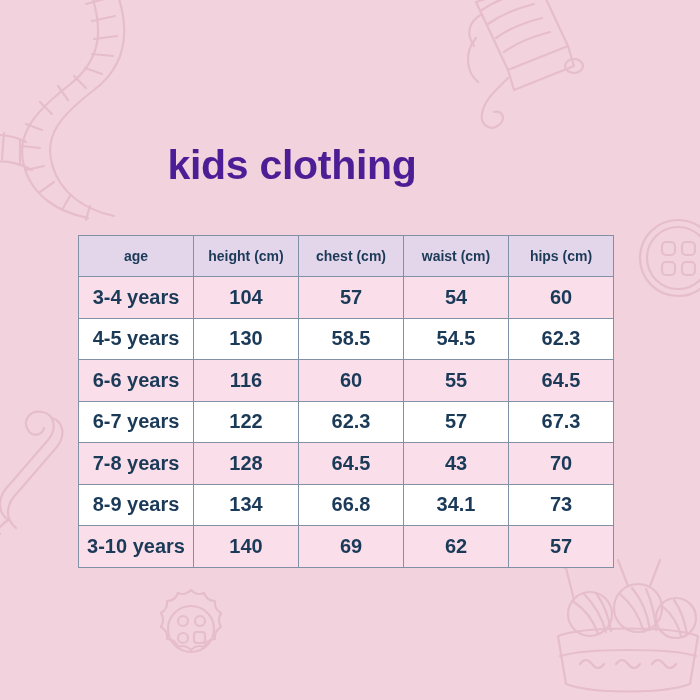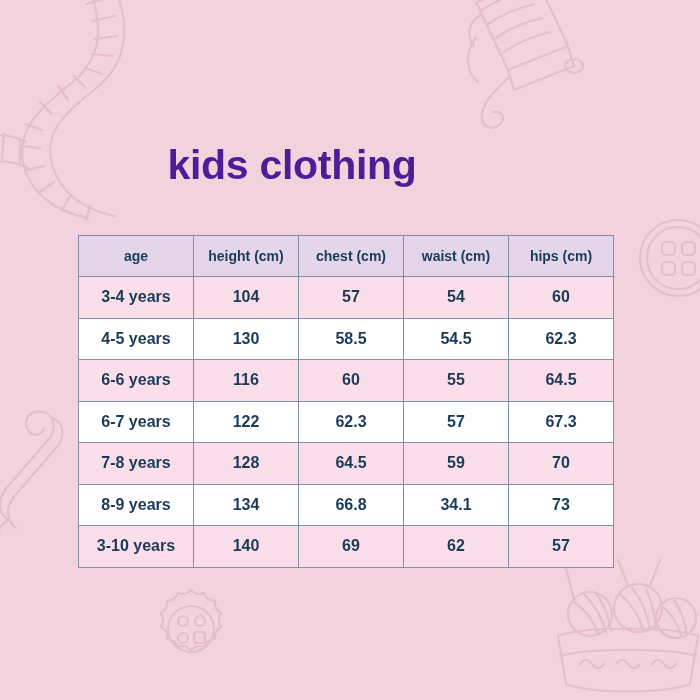--- a/index.html
+++ b/index.html
@@ -79,21 +79,21 @@
     border-collapse: collapse;
     table-layout: fixed;
     border: 1.6px solid #8290a6;
   }
   table.size-table th,
   table.size-table td {
     border: 1.2px solid #8290a6;
     text-align: center;
     vertical-align: middle;
     color: #1b3a58;
-    font-size: 16px;
+    font-size: 20px;
     font-weight: 600;
     font-family: "Liberation Sans", sans-serif;
     padding: 0;
     height: 40.5px;
   }
   table.size-table thead th {
     background: #e3d5ea;
     font-size: 14px;
     font-weight: 600;
     height: 40px;
@@ -253,21 +253,21 @@
           <td class="col-age">6-7 years</td>
           <td>122</td>
           <td>62.3</td>
           <td>57</td>
           <td>67.3</td>
         </tr>
         <tr class="row-a">
           <td class="col-age">7-8 years</td>
           <td>128</td>
           <td>64.5</td>
-          <td>59</td>
+          <td>43</td>
           <td>70</td>
         </tr>
         <tr class="row-b">
           <td class="col-age">8-9 years</td>
           <td>134</td>
           <td>66.8</td>
           <td>34.1</td>
           <td>73</td>
         </tr>
         <tr class="row-a">

